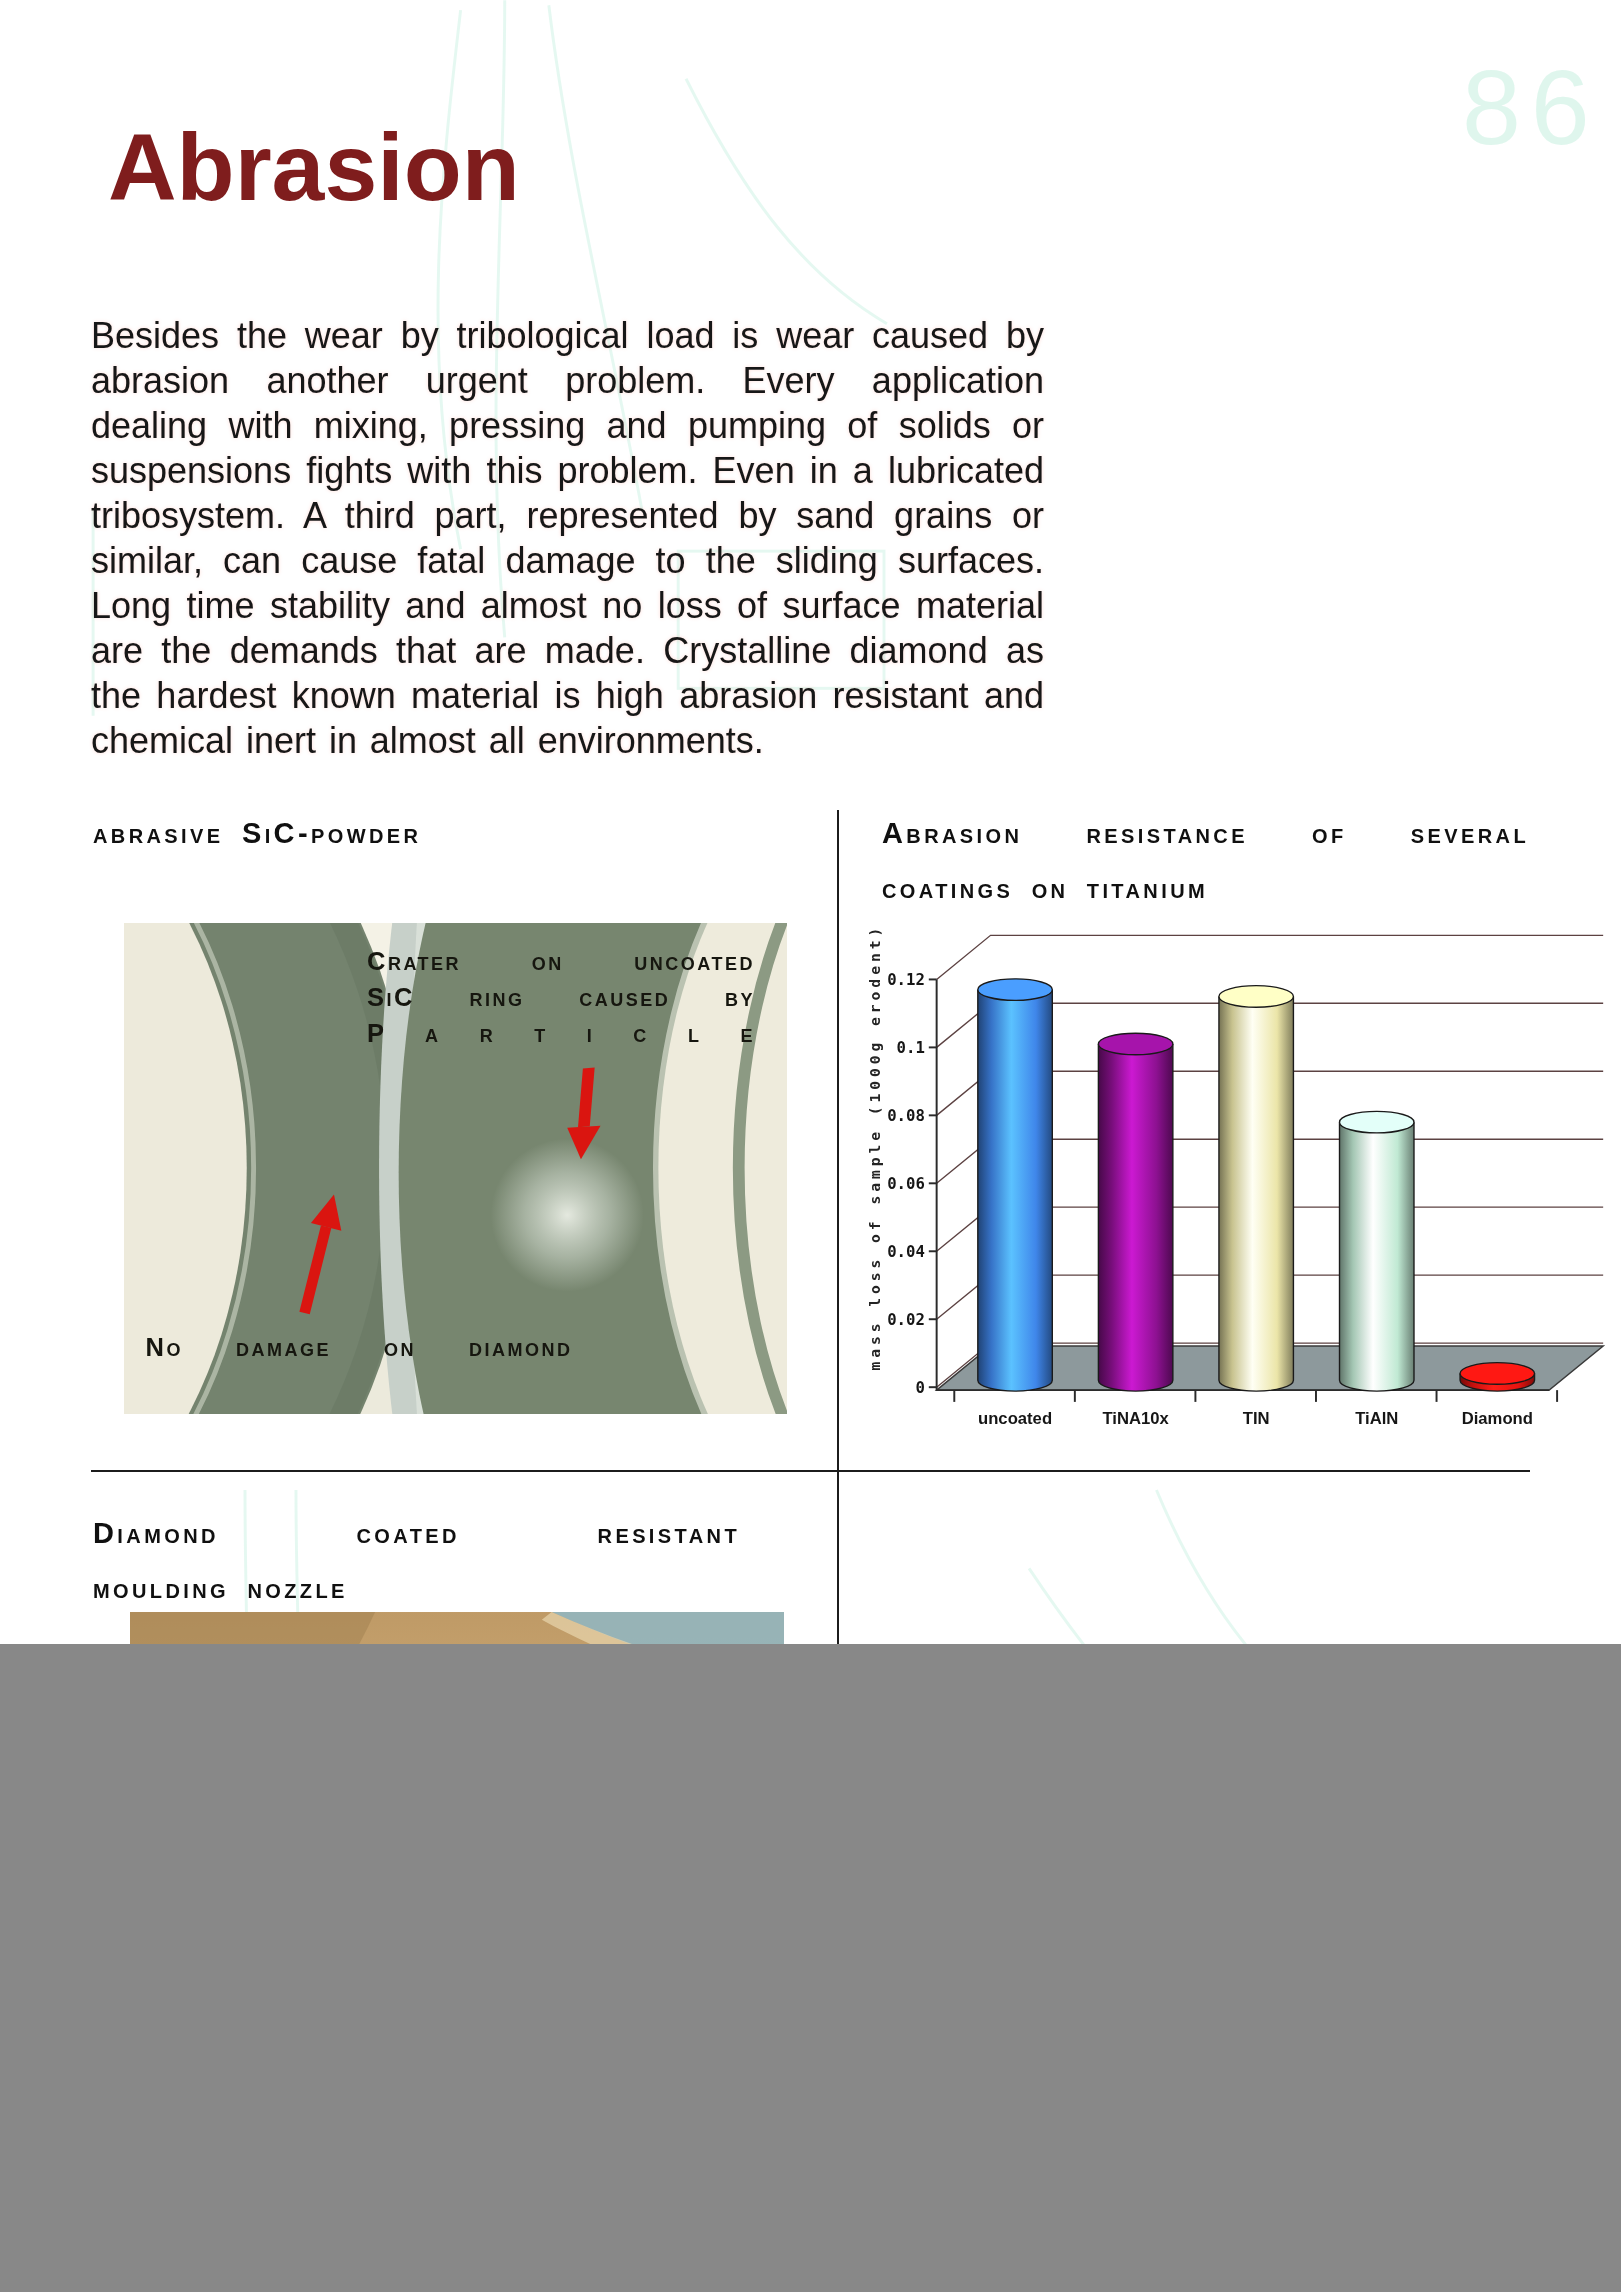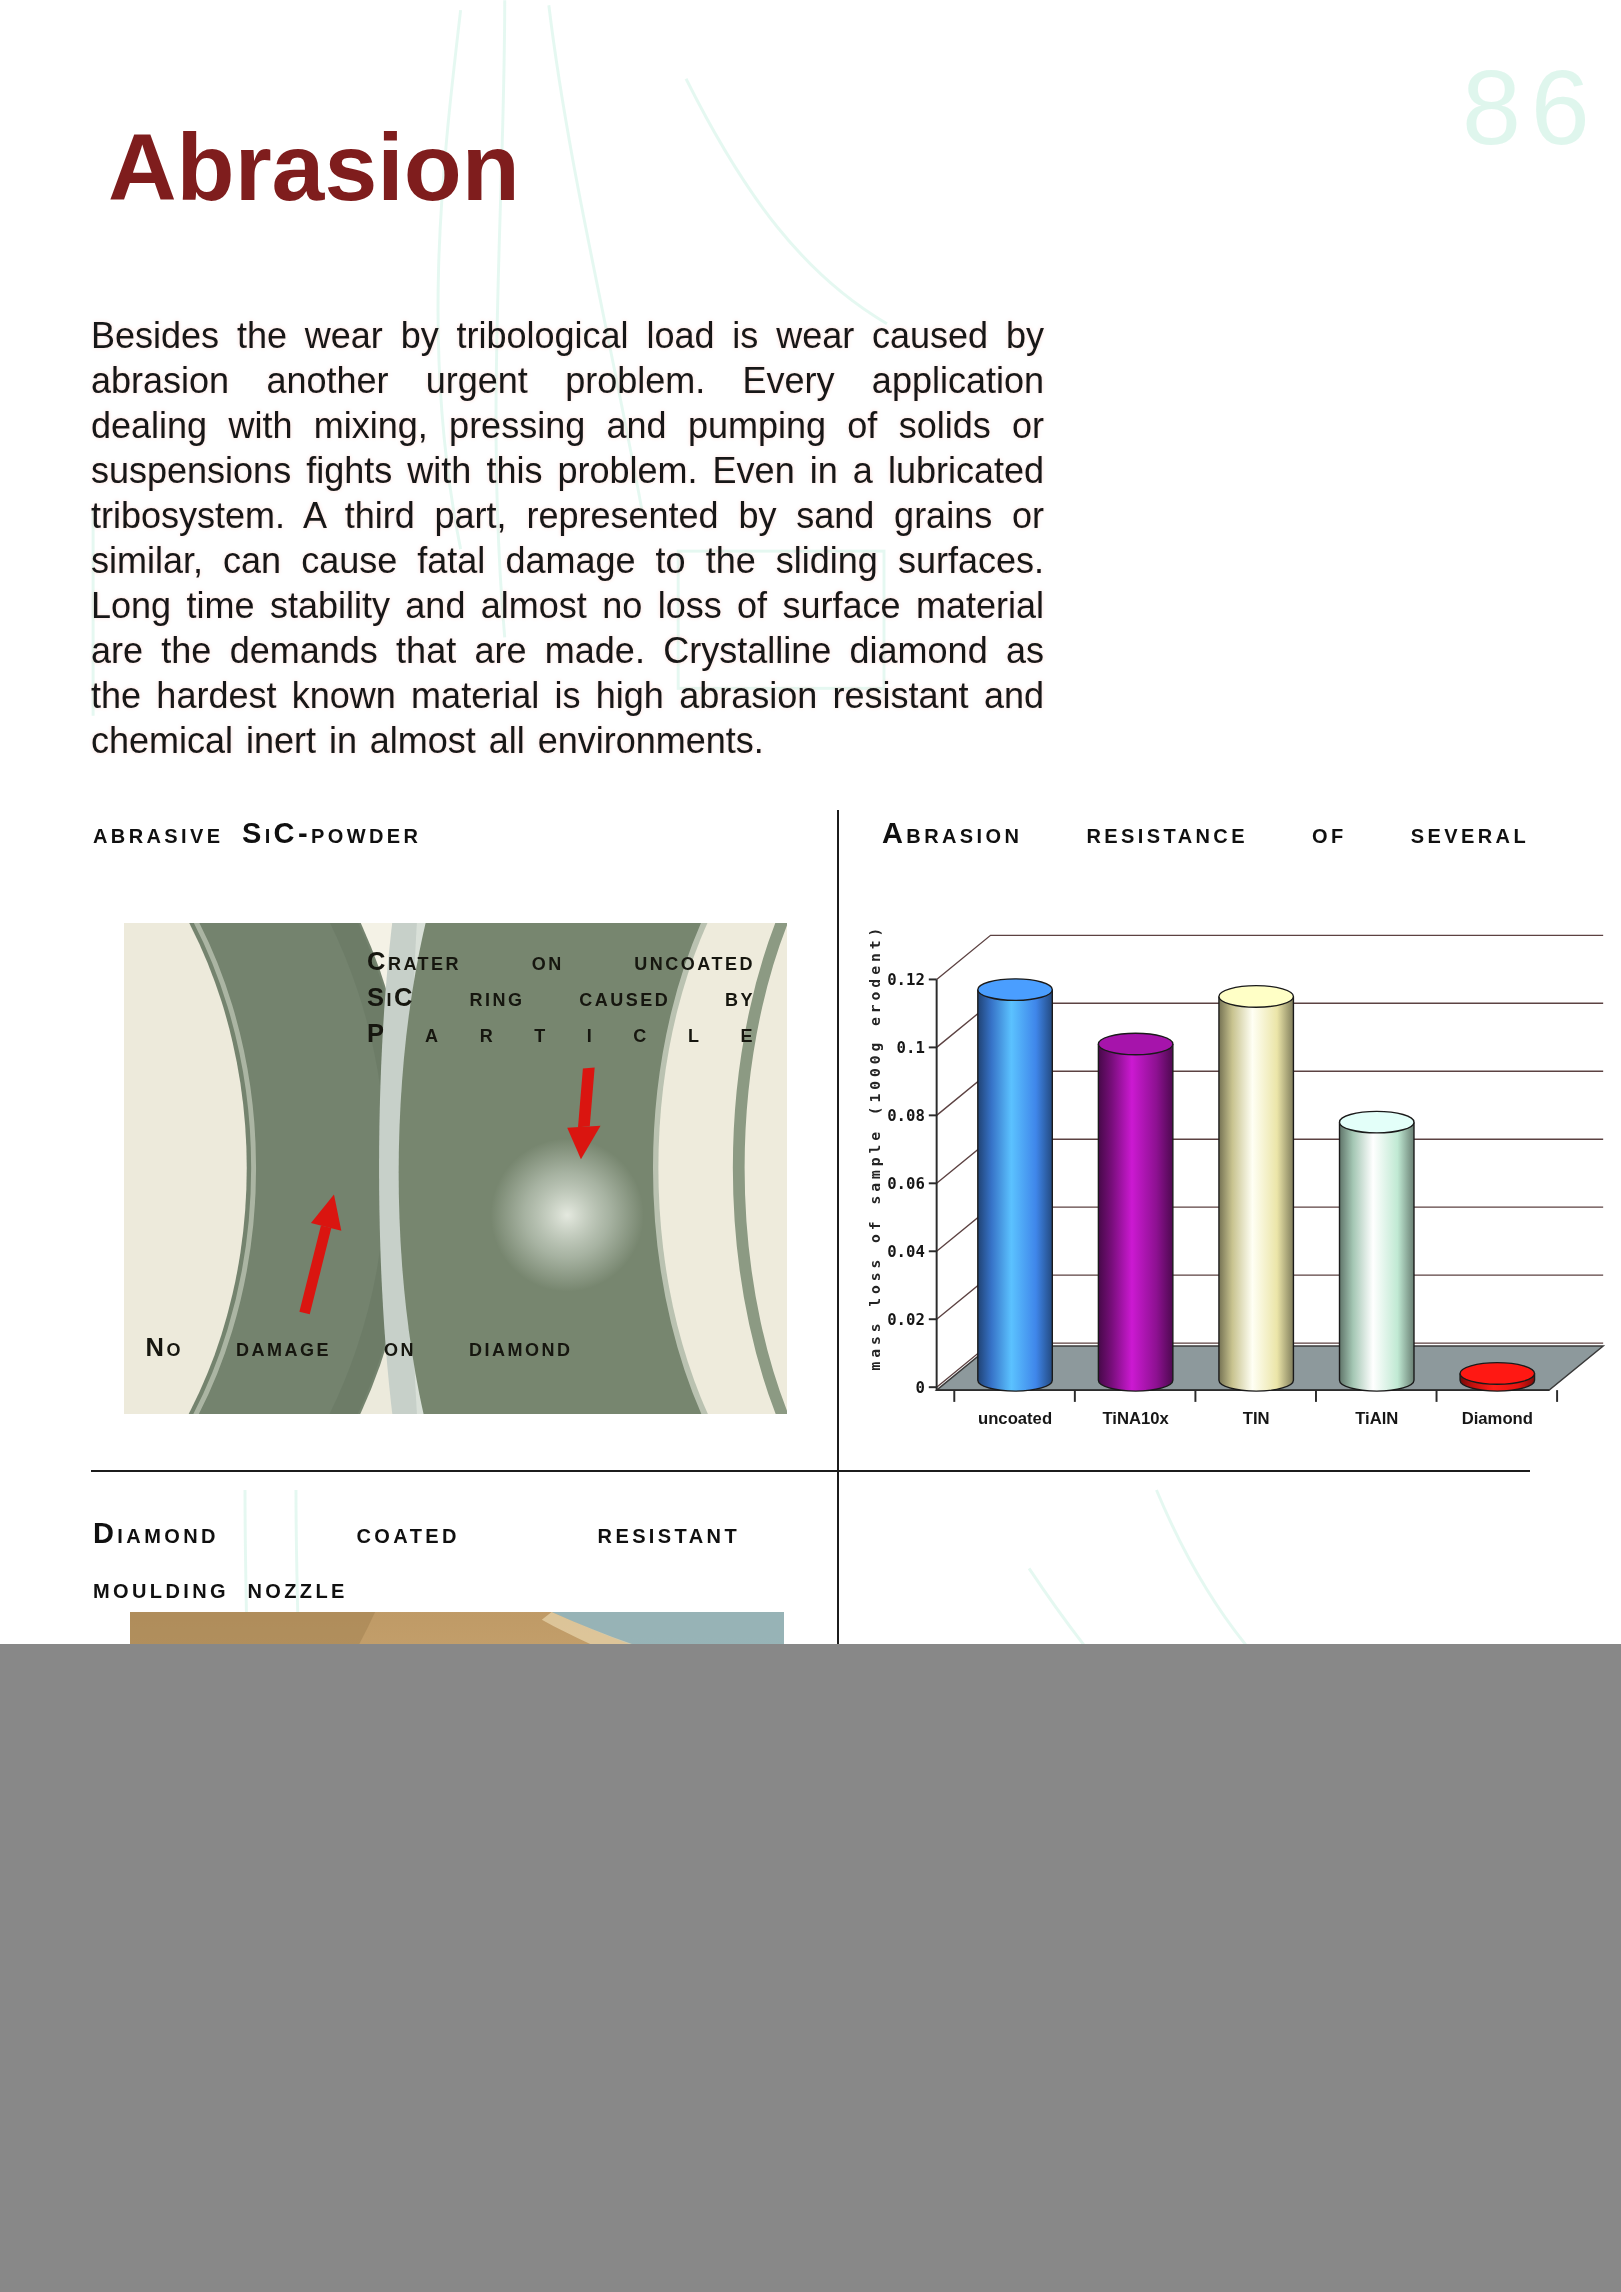--- a/index.html
+++ b/index.html
@@ -74,20 +74,21 @@
 
     <div class="vdiv"></div>
     <div class="hdiv"></div>
 
     <div class="schead" style="left:93px;top:806px;width:649px;">
       <div>abrasive SiC-powder</div>
     </div>
 
     <div class="schead" style="left:882px;top:806px;width:647px;">
       <div class="jl">Abrasion resistance of several</div>
+      <div>coatings on titanium</div>
     </div>
 
     <div class="schead" style="left:93px;top:1506px;width:647px;">
       <div class="jl">Diamond coated resistant</div>
       <div>moulding nozzle</div>
     </div>
 
     <div class="photo" style="left:124px;top:923px;width:663px;height:491px;">
       <svg width="663" height="491" viewBox="0 0 676 501">
         <defs>

